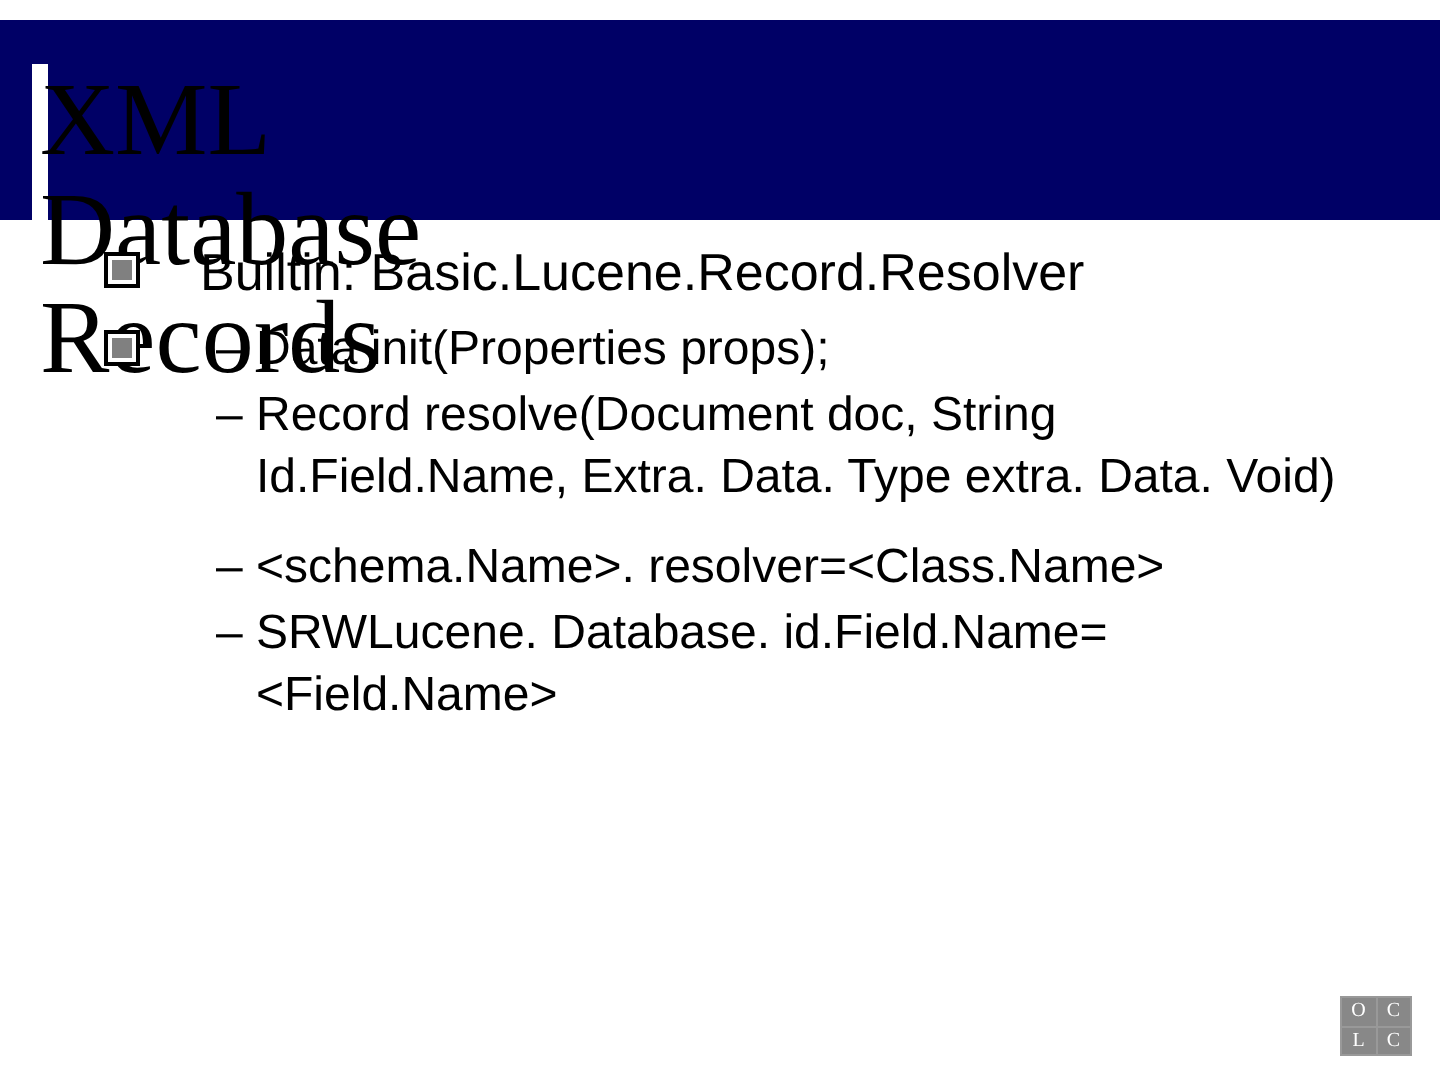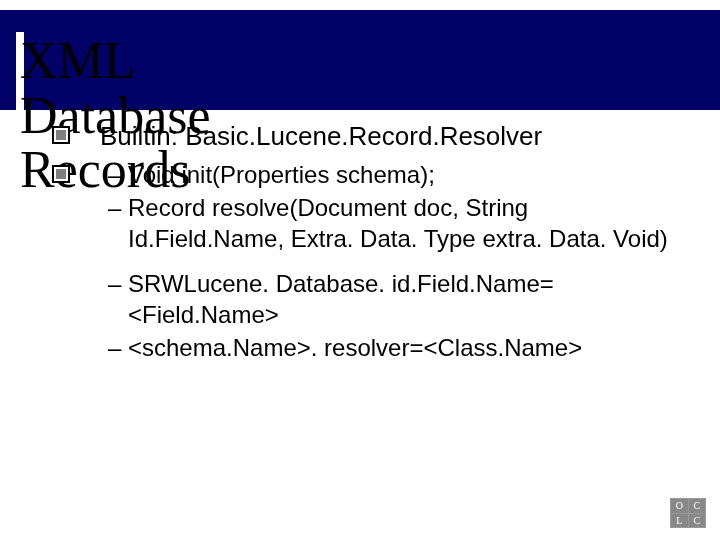--- a/index.html
+++ b/index.html
@@ -148,34 +148,34 @@
       <span class="sq gray"></span>
       <span>Builtin: Basic.Lucene.Record.Resolver</span>
     </div>
 
     <div class="bitem">
       <span class="sq gray"></span>
     </div>
 
     <div class="sublist">
       <div class="subitem">
-        <span>Void init(Properties schema);</span>
+        <span>Data init(Properties props);</span>
       </div>
       <div class="subitem">
         <span>Record resolve(Document doc, String Id.Field.Name, Extra. Data. Type extra. Data. Void)</span>
       </div>
     </div>
 
 
     <div class="sublist">
       <div class="subitem">
-        <span>SRWLucene. Database. id.Field.Name= &lt;Field.Name&gt;</span>
+        <span>&lt;schema.Name&gt;. resolver=&lt;Class.Name&gt;</span>
       </div>
       <div class="subitem">
-        <span>&lt;schema.Name&gt;. resolver=&lt;Class.Name&gt;</span>
+        <span>SRWLucene. Database. id.Field.Name= &lt;Field.Name&gt;</span>
       </div>
     </div>
 
   </div>
 
   <div class="logo">
     <div class="cell">O</div>
     <div class="cell">C</div>
     <div class="cell">L</div>
     <div class="cell">C</div>

